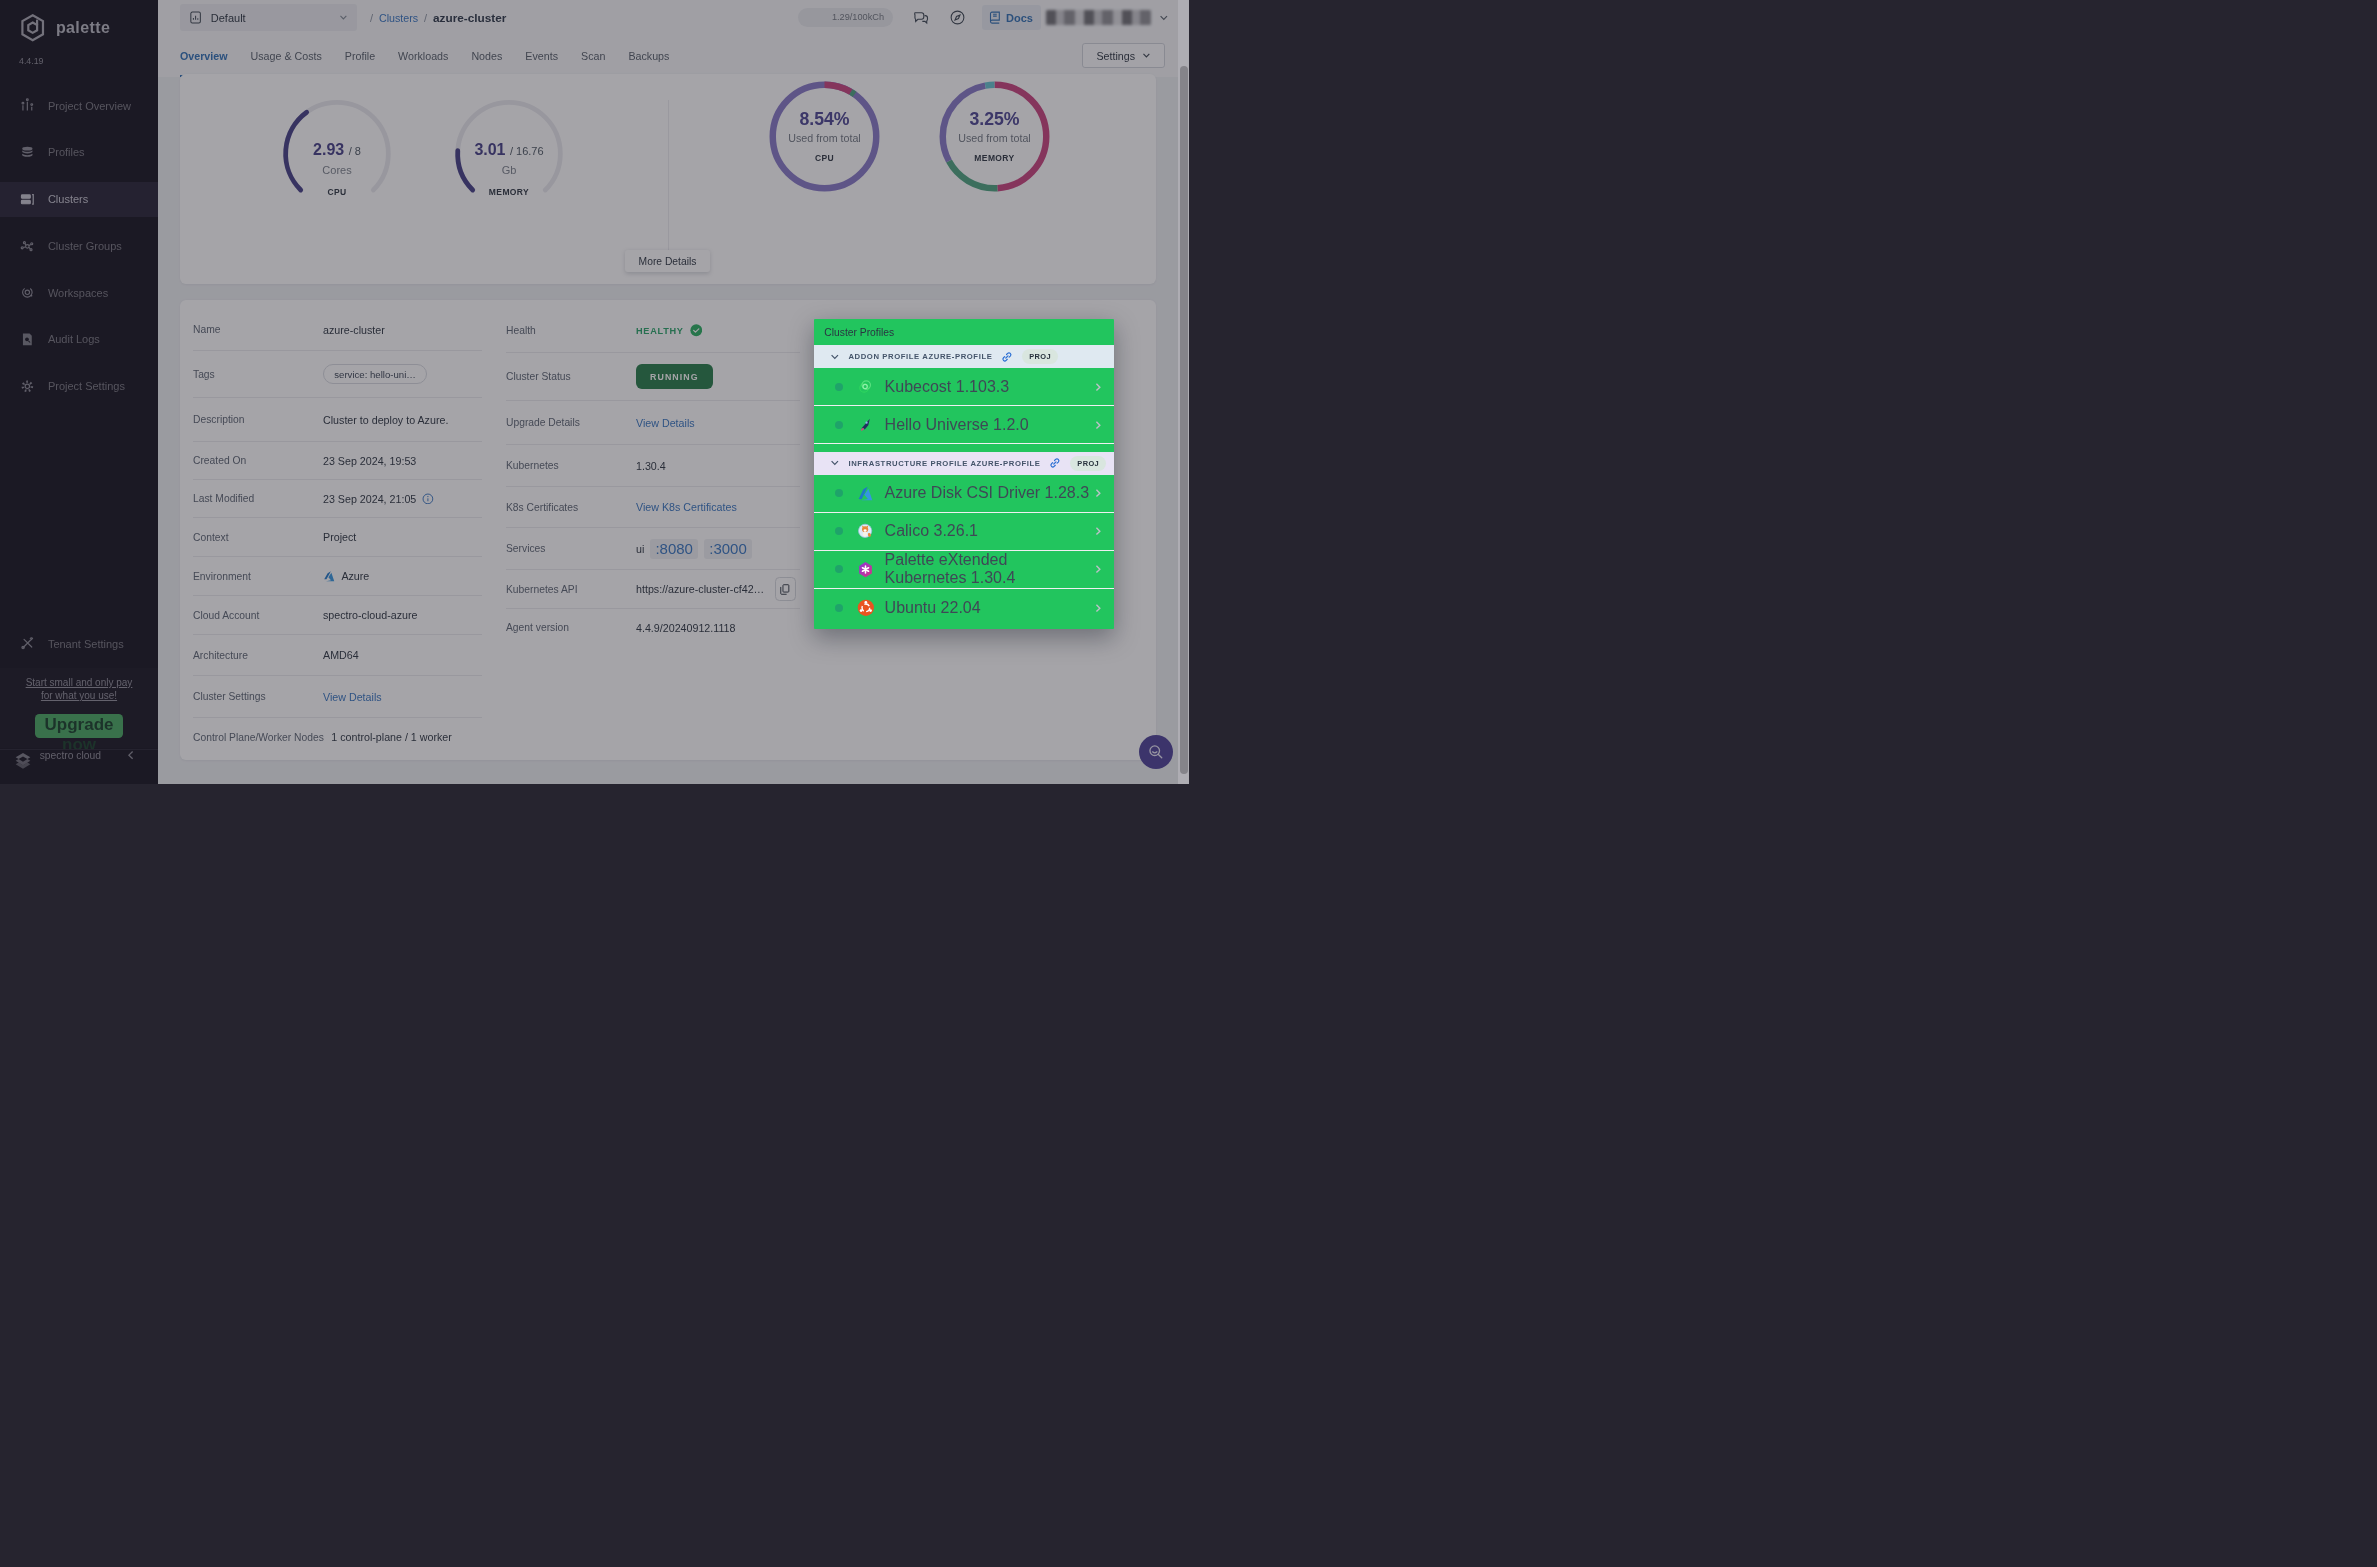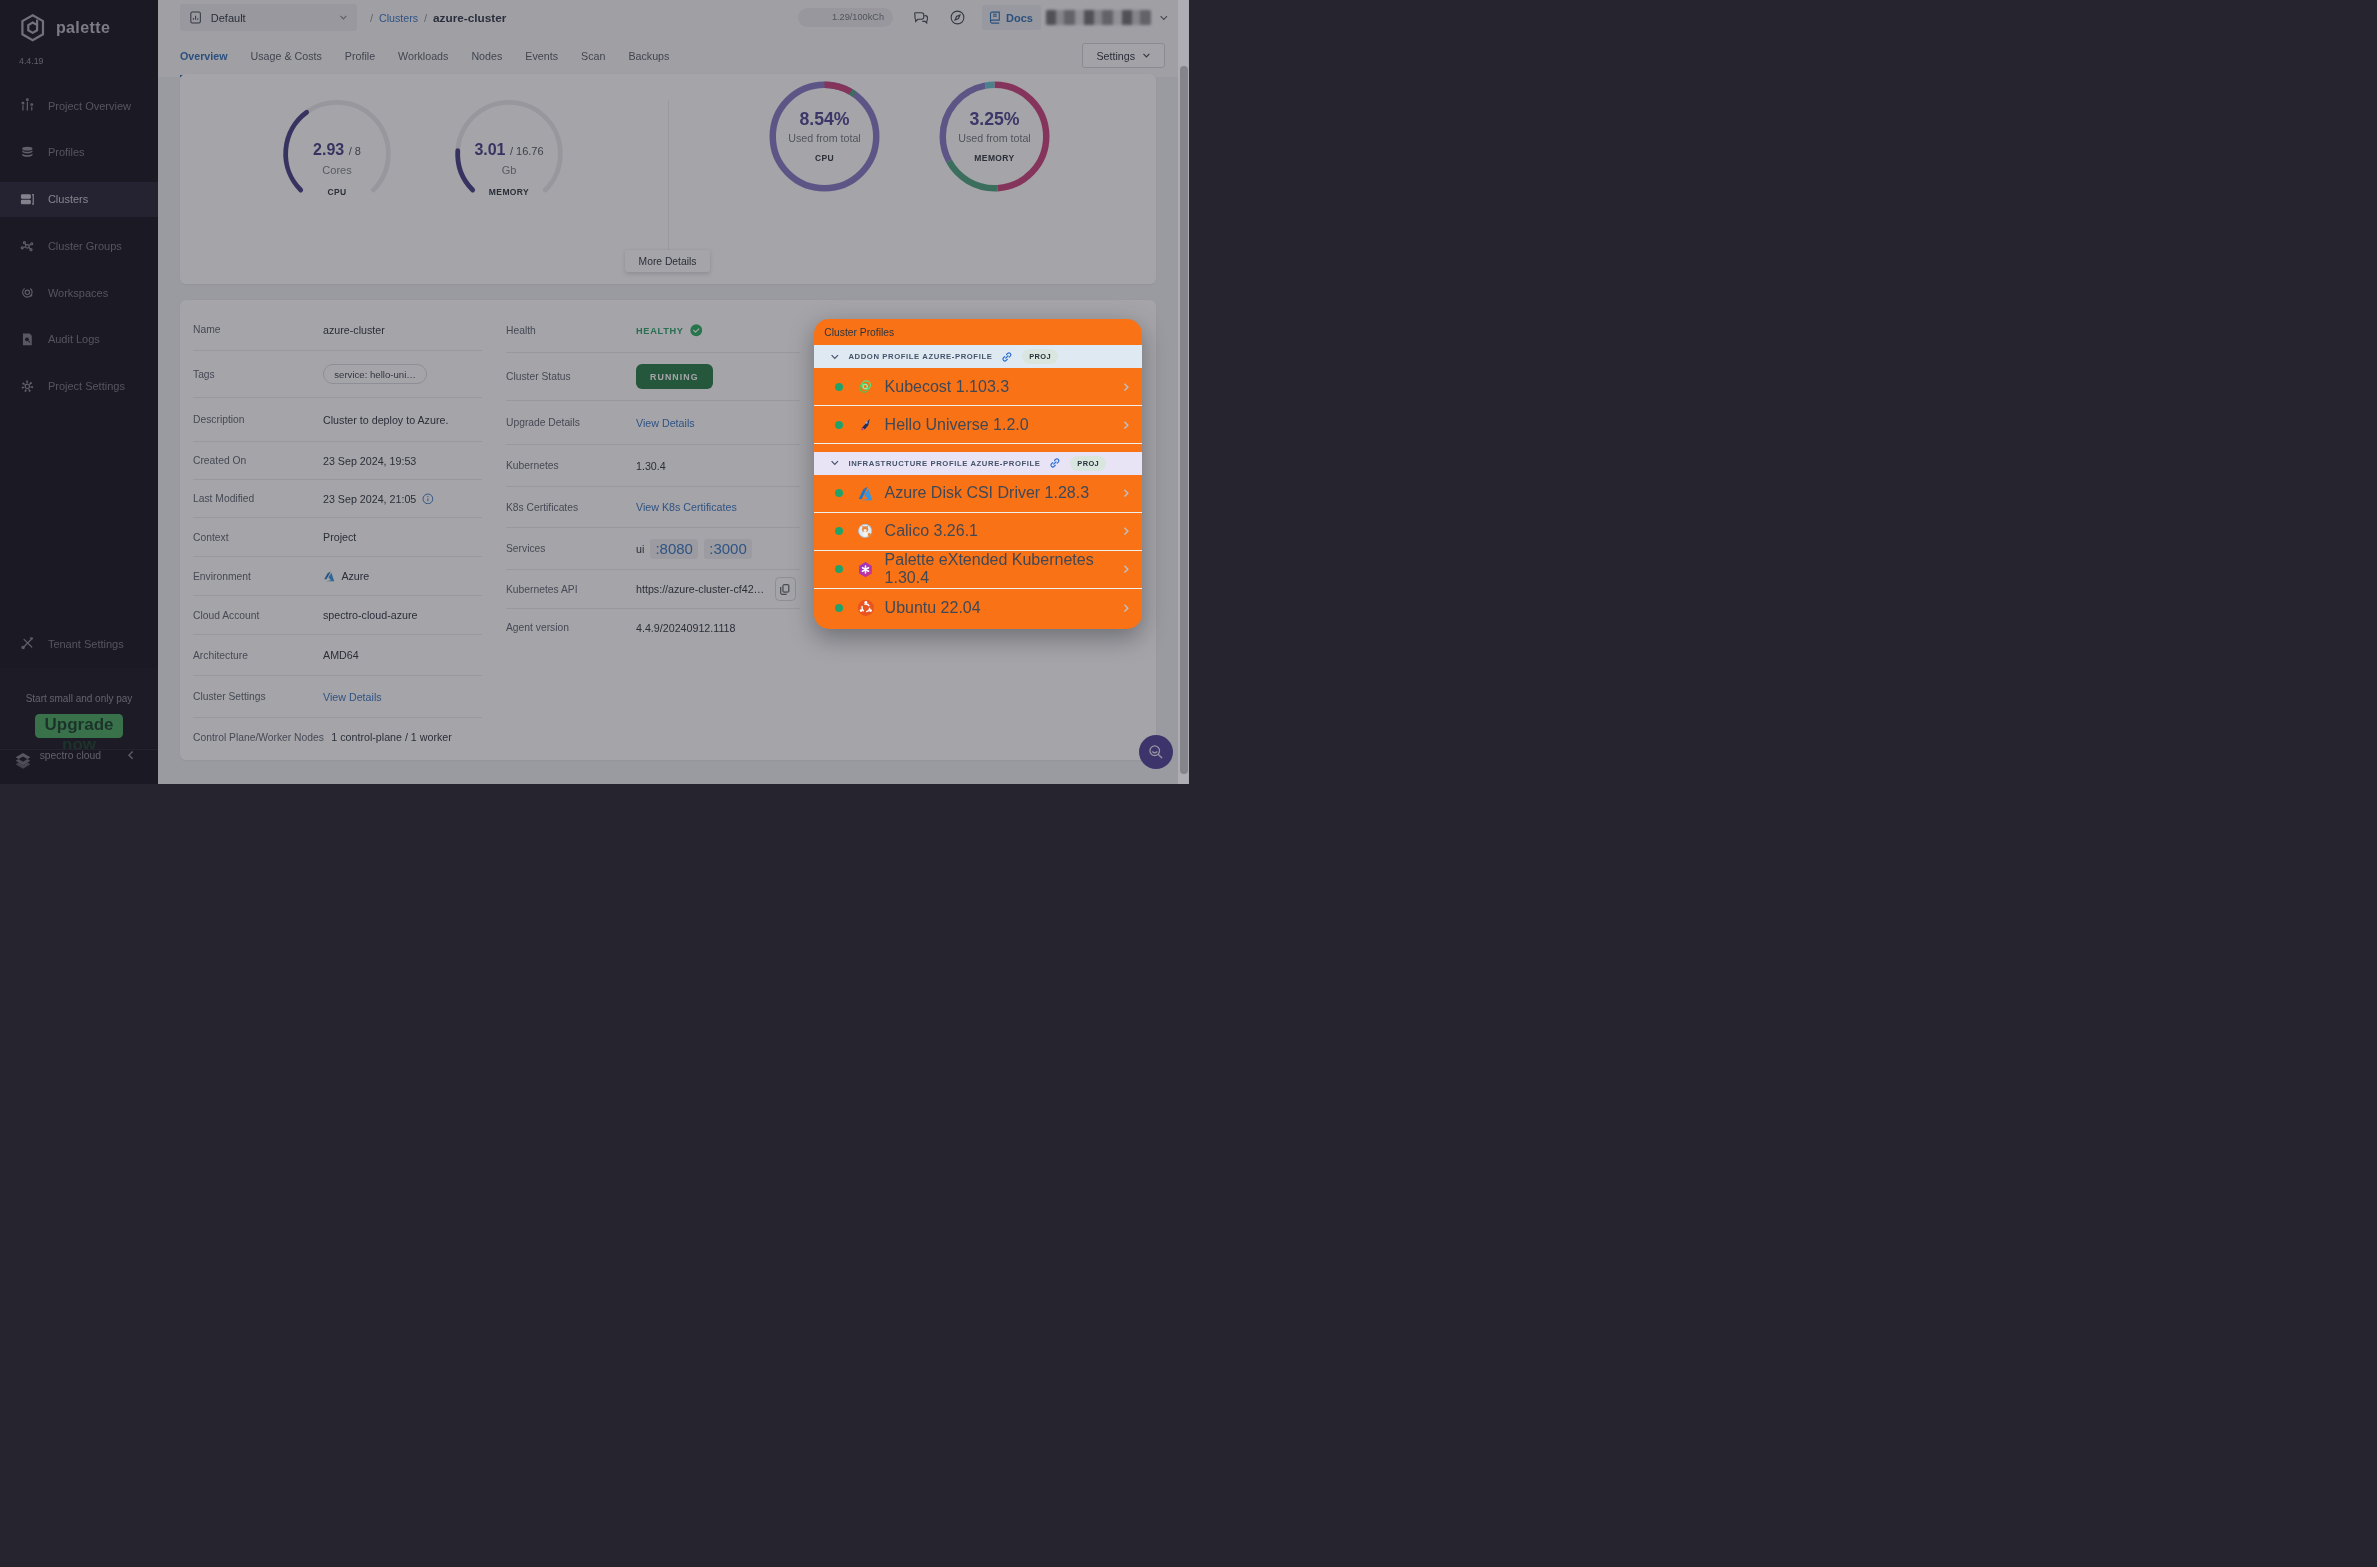--- a/index.html
+++ b/index.html
@@ -12,21 +12,21 @@
   .logo-text{font-size:16px;font-weight:700;color:#b9b8c2;letter-spacing:0.4px;}
   .version{position:absolute;left:19px;top:56px;font-size:8.8px;color:#8b8a94;}
   .menu{position:absolute;left:0;top:88px;width:100%;}
   .mitem{height:35px;margin-bottom:11.8px;display:flex;align-items:center;gap:13.2px;padding-left:20px;
          color:#77767f;font-size:11px;cursor:pointer;}
   .mitem.active{background:#232032;color:#c7c6d1;}
   .mitem .mlabel{white-space:nowrap;}
   .tenant{position:absolute;left:0;top:626px;width:100%;height:35px;display:flex;align-items:center;
           gap:13.2px;padding-left:20px;color:#77767f;font-size:11px;box-sizing:border-box;cursor:pointer;}
   .promo{position:absolute;left:0;top:668px;width:100%;height:80px;background:#161320;text-align:center;}
-  .promo-line{color:#8f8e99;font-size:10px;line-height:13.2px;margin-top:16px;}
+  .promo-line{color:#8f8e99;font-size:10px;line-height:13.2px;margin-top:0;text-decoration:underline;}
   .promo-text{padding-top:8px;}
   .upgrade-btn{position:absolute;left:35px;top:46px;width:88px;height:23.6px;background:#46a860;border:none;
           border-radius:4.4px;color:#143d27;font-size:17px;font-weight:700;cursor:pointer;}
   .sfooter{position:absolute;left:0;bottom:0;width:100%;height:34px;border-top:0.7px solid #24222f;
            display:flex;align-items:flex-start;}
   .sfooter-text{color:#8b8a94;font-size:10.3px;margin-left:5.9px;}
   .collapse{position:absolute;right:22px;color:#8b8a94;cursor:pointer;}
   
   .main{position:absolute;left:158px;top:0;right:0;bottom:0;}
   .topbar{position:absolute;left:0;top:0;right:0;height:35px;background:#f6f7f9;}
@@ -86,21 +86,21 @@
   .healthy{color:#27a468;font-size:9.2px;font-weight:700;letter-spacing:0.7px;}
   .running{background:#237a47;color:#fff;font-size:8.8px;font-weight:700;letter-spacing:1.1px;
            padding:7.4px 14px;border-radius:5.9px;}
   .portpill{background:#eef0f3;border-radius:2.9px;padding:1.5px 5.2px;color:#3574c0;font-size:15px;cursor:pointer;}
   .svc-ui{color:#2b3440;}
   .copy-btn{width:19px;height:22px;border:0.7px solid #d6d9de;border-radius:4.4px;background:#fff;display:flex;
             align-items:center;justify-content:center;cursor:pointer;margin-left:4.4px;}
   .kubeconf{width:112px;line-height:15.5px;overflow-wrap:break-word;}
   
   .dim{position:absolute;inset:0;background:rgba(40,38,48,.42);z-index:50;pointer-events:none;}
-  .popup{position:absolute;left:814px;top:319px;width:328px;background:#f97316;border-radius:15px;z-index:60;
+  .popup{position:absolute;left:814px;top:319px;width:300px;background:#22c55e;border-radius:1px;z-index:60;
          box-shadow:0 8.8px 25px rgba(10,15,30,.35);padding-bottom:2.2px;}
   .pp-title{padding:5.9px 0 4.4px 10.3px;font-size:10.3px;color:#2a3542;height:16px;line-height:16px;}
   .pp-header{height:23px;display:flex;align-items:center;gap:8.8px;padding-left:16px;cursor:pointer;}
   .pp-header.addon{background:#dfe9f1;}
   .pp-header.infra{background:#e8e3f5;}
   .pp-htext{font-size:7.7px;font-weight:700;color:#44546a;letter-spacing:0.6px;}
   .pp-badge{background:#d9e6df;border-radius:8px;padding:2.9px 7.4px;font-size:7.4px;font-weight:700;
             color:#27313c;letter-spacing:0.4px;}
   .pp-gap{height:7.4px;}
   .pp-row{height:38px;display:flex;align-items:center;border-bottom:0.7px solid #efeff2;cursor:pointer;

